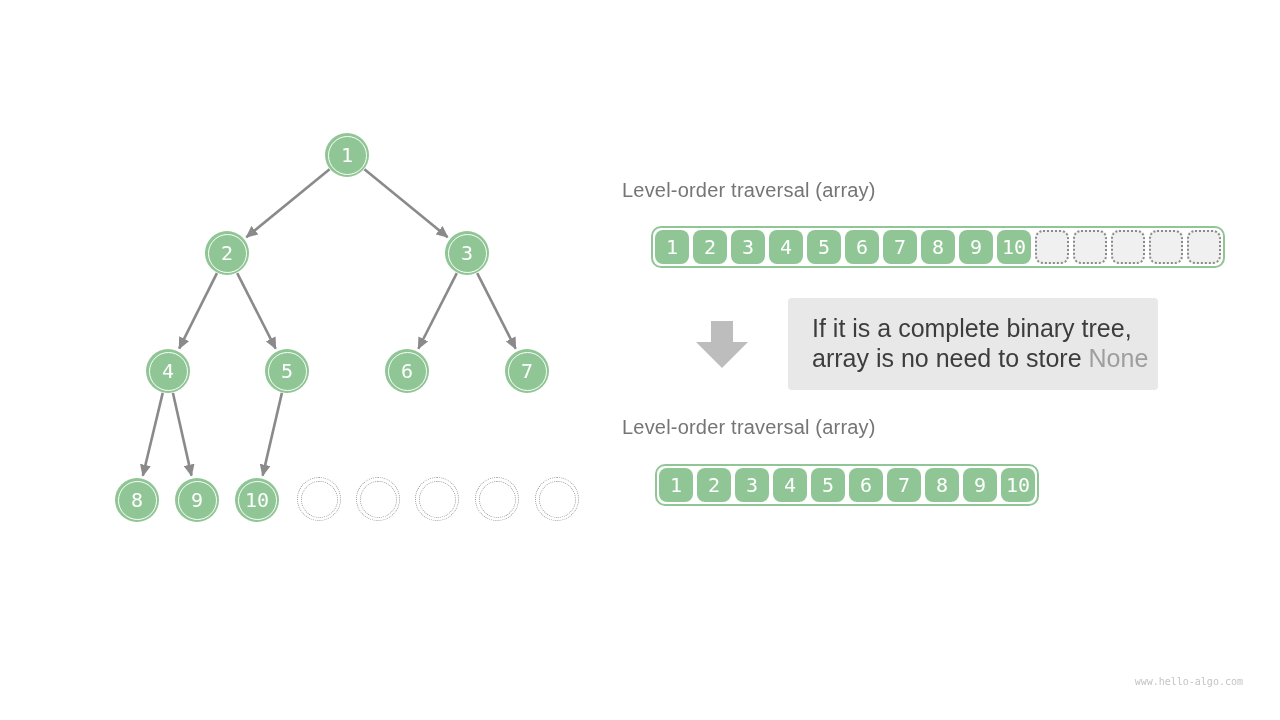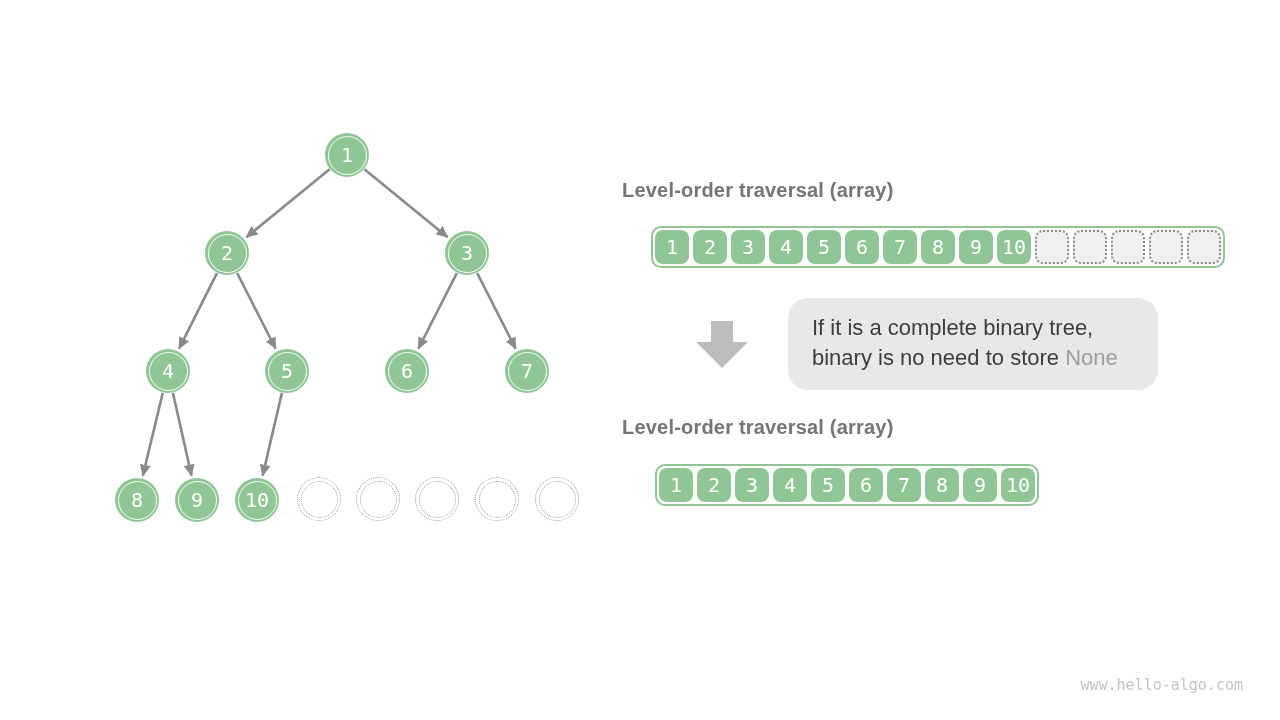--- a/index.html
+++ b/index.html
@@ -54,21 +54,21 @@
     inset: 2.5px;
     border: 1.7px dotted var(--dotted-circle-border);
     border-radius: 50%;
   }
 
   
   .array-label {
     position: absolute;
     left: 622px;
     font-size: 20px;
-    font-weight: bold;
+    font-weight: normal;
     color: var(--label-gray);
     letter-spacing: 0.2px;
     white-space: nowrap;
   }
   .array-box {
     position: absolute;
     display: flex;
     gap: 4px;
     padding: 2px;
     border: 2px solid var(--green);
@@ -93,37 +93,37 @@
     background: var(--empty-cell-bg);
     border: 2px dotted var(--empty-cell-border);
   }
 
   .note-box {
     position: absolute;
     left: 788px; top: 298px;
     width: 370px; height: 92px;
     box-sizing: border-box;
     background: var(--note-bg);
-    border-radius: 20px;
+    border-radius: 4px;
     padding: 15px 20px 0 24px;
-    font-size: 22px;
+    font-size: 25px;
     line-height: 30px;
     color: var(--note-text);
     white-space: nowrap;
   }
   .note-none {
     font-weight: normal;
     color: var(--none-gray);
   }
 
   #watermark {
     position: absolute;
     right: 37px; top: 676px;
     font-family: "DejaVu Sans Mono", monospace;
-    font-size: 15px;
+    font-size: 10px;
     color: var(--watermark-gray);
   }
 </style>
 </head>
 <body>
 
 <div id="stage">
 
   <svg id="edges-svg">
     <defs>
@@ -201,21 +201,21 @@
       <div class="cell filled">10</div>
       <div class="cell empty"></div>
       <div class="cell empty"></div>
       <div class="cell empty"></div>
       <div class="cell empty"></div>
       <div class="cell empty"></div>
     </div>
 
   <div class="note-box">
     <span>If it is a complete binary tree,</span><br>
-    <span>binary is no need to store </span><span class="note-none">None</span>
+    <span>array is no need to store </span><span class="note-none">None</span>
   </div>
 
   <div class="array-label" style="top:416px">Level-order traversal (array)</div>
 
   <div class="array-box" style="left:655px; top:464px" id="bottom-array">
       <div class="cell filled">1</div>
       <div class="cell filled">2</div>
       <div class="cell filled">3</div>
       <div class="cell filled">4</div>
       <div class="cell filled">5</div>

